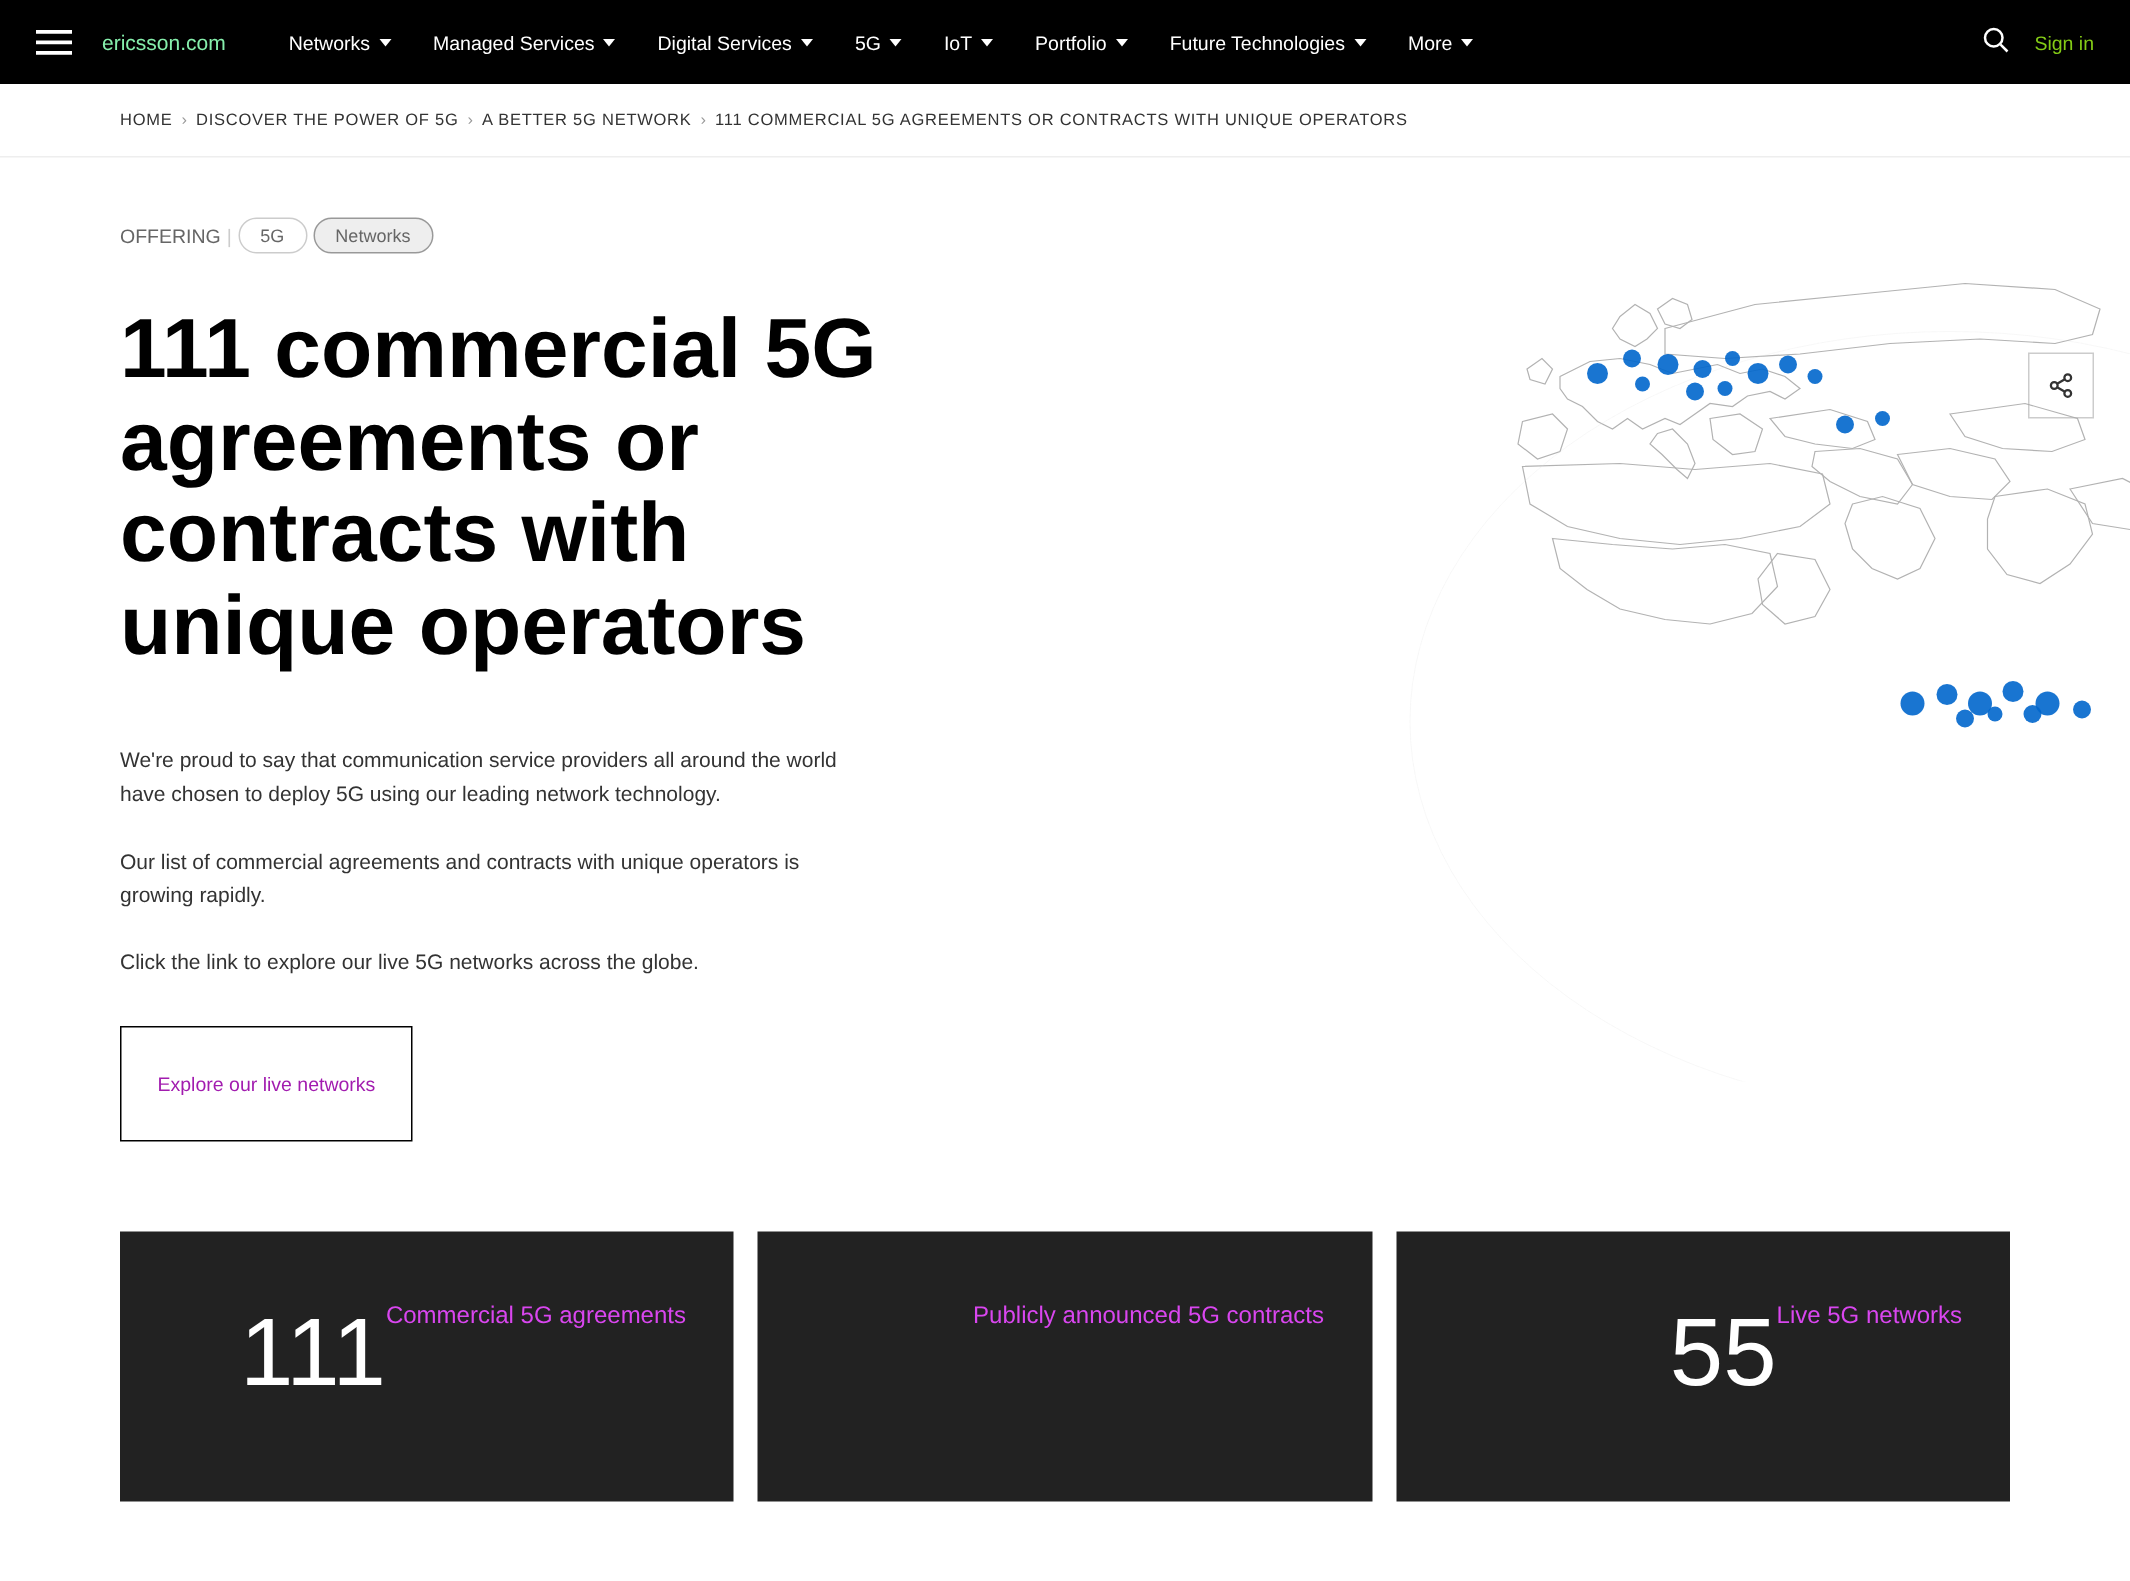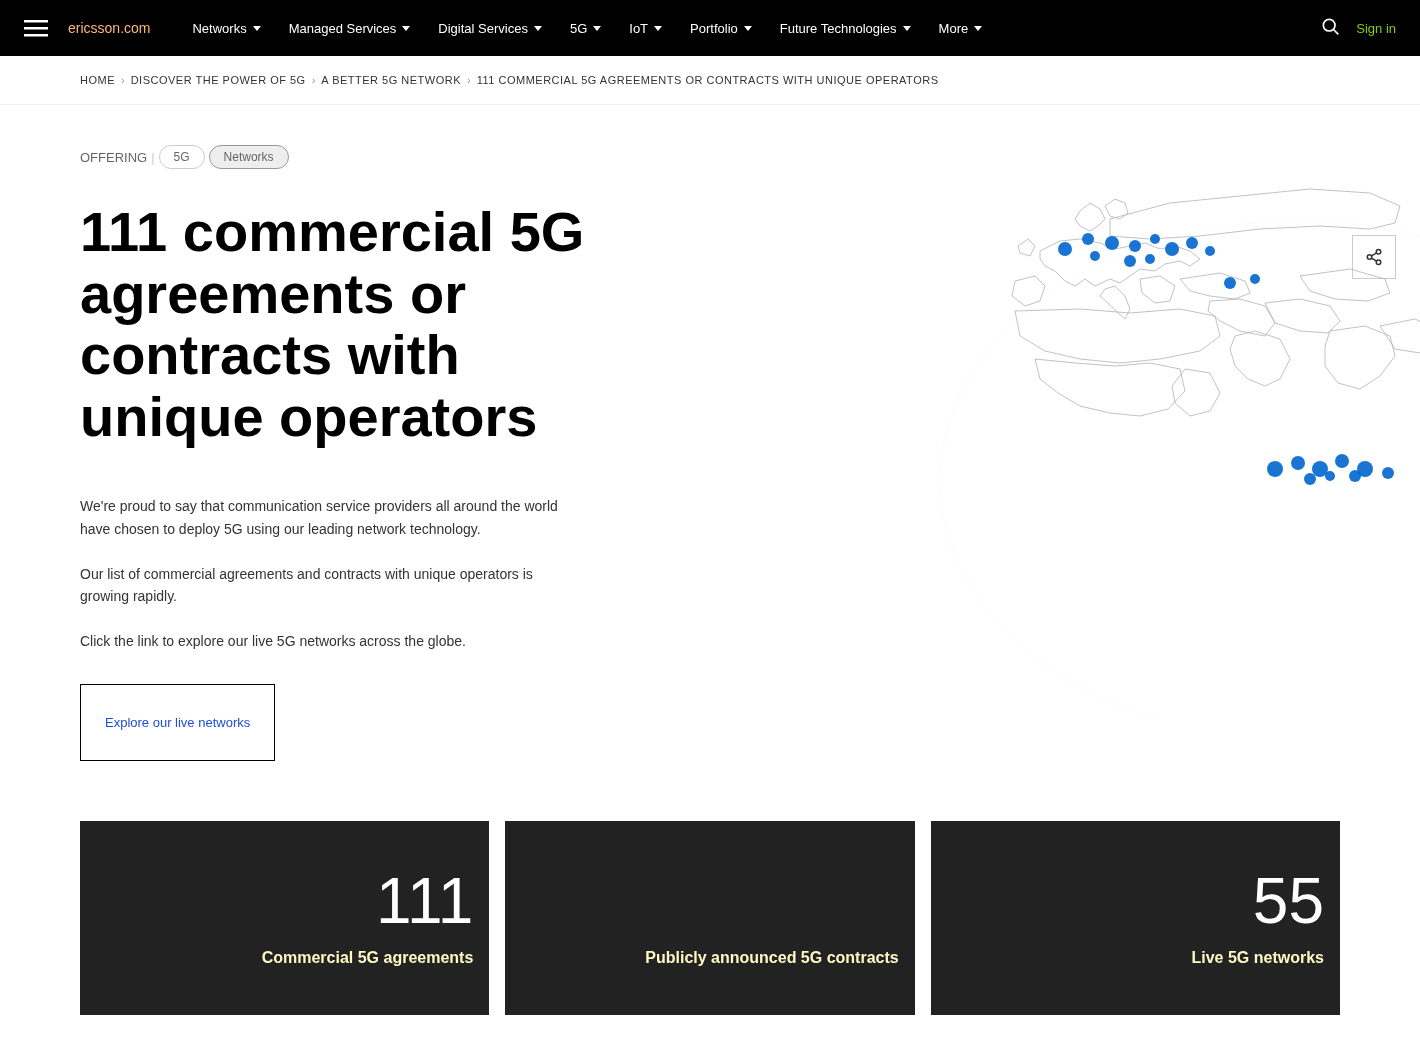--- a/index.html
+++ b/index.html
@@ -17,21 +17,21 @@
       position: relative;
     }
     .nav-logo {
       display: flex;
       align-items: center;
       margin-right: 20px;
       cursor: pointer;
     }
     .nav-logo svg { width: 24px; height: 24px; fill: #fff; }
     .nav-brand {
-      color: #fdba74;
+      color: #86efac;
       font-size: 14px;
       font-weight: 400;
       text-decoration: none;
       margin-right: 28px;
       white-space: nowrap;
     }
     .nav-items {
       display: flex;
       align-items: center;
       gap: 0;
@@ -181,21 +181,21 @@
       margin-bottom: 32px;
       max-width: 480px;
     }
     .explore-btn {
       display: inline-block;
       padding: 30px 24px;
       border: 1.5px solid #000;
       font-size: 13px;
       cursor: pointer;
       background: #fff;
-      color: #1d4ed8;
+      color: #a21caf;
       text-decoration: none;
       font-weight: 500;
     }
 
     
     .globe-container {
       position: absolute;
       right: 0;
       top: -80px;
       width: 600px;
@@ -210,38 +210,37 @@
     .stats-section {
       display: flex;
       gap: 16px;
       padding: 0 80px 60px 80px;
       background: #fff;
     }
     .stat-card {
       flex: 1;
       background: #222;
       color: #fff;
-      padding: 48px 16px 48px 40px;
+      padding: 48px 32px 48px 40px;
       min-height: 180px;
       display: flex;
-      flex-direction: column;
+      flex-direction: row;
       justify-content: flex-end;
-      align-items: flex-end;
     }
     .stat-number {
       font-size: 64px;
       font-weight: 300;
       line-height: 1;
       margin-bottom: 16px;
       color: #fff;
     }
     .stat-label {
       font-size: 16px;
-      color: #fef9c3;
-      font-weight: 700;
+      color: #d946ef;
+      font-weight: 400;
     }
   </style>
 </head>
 <body>
 
 <nav>
   <div class="nav-logo">
     <svg viewBox="0 0 24 24" xmlns="http://www.w3.org/2000/svg">
       <rect y="4" width="24" height="2.5" fill="#fff"></rect>
       <rect y="11" width="24" height="2.5" fill="#fff"></rect>

